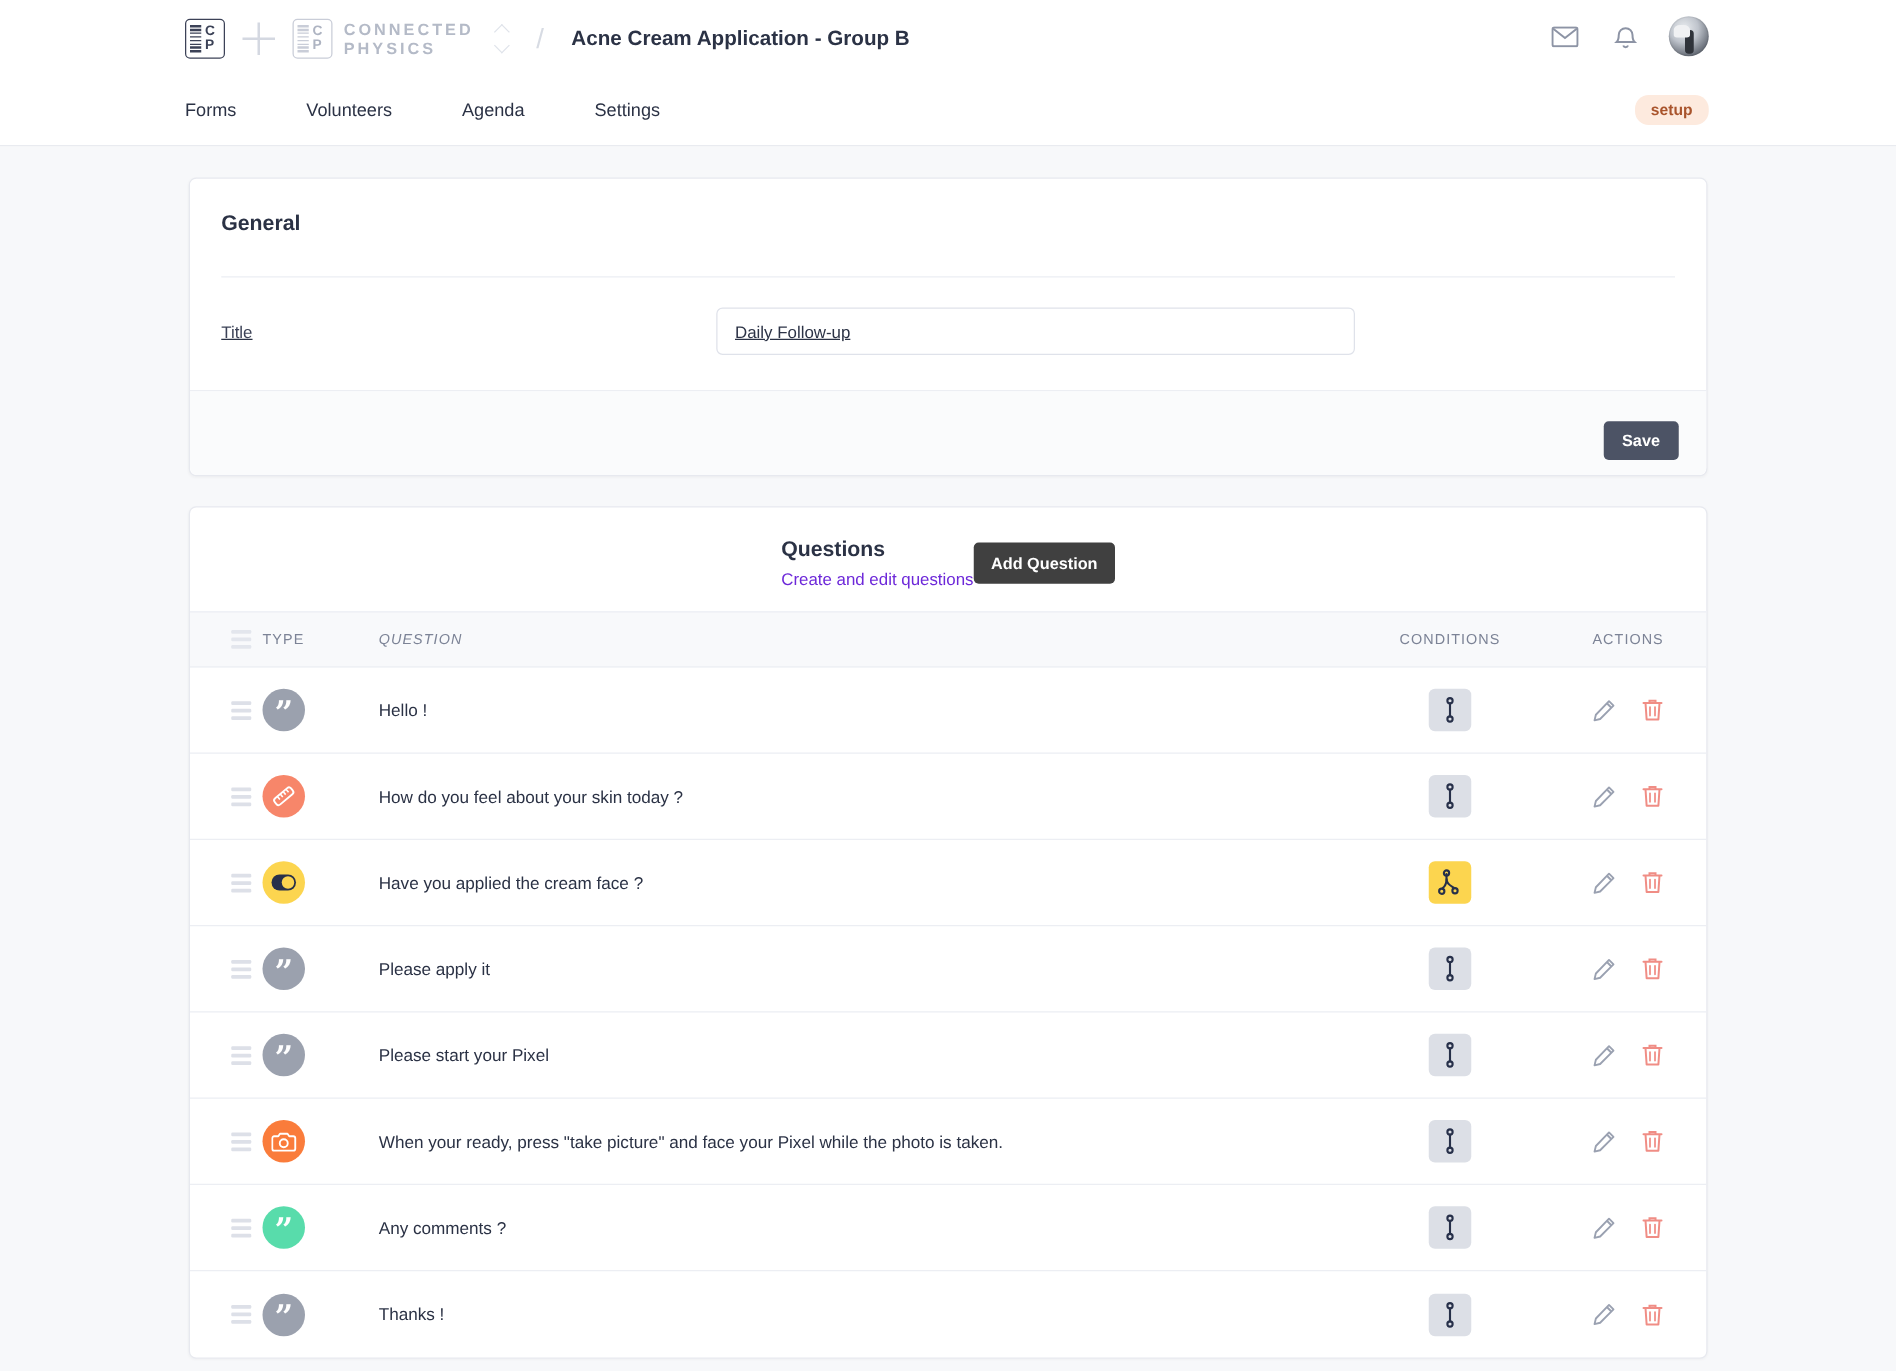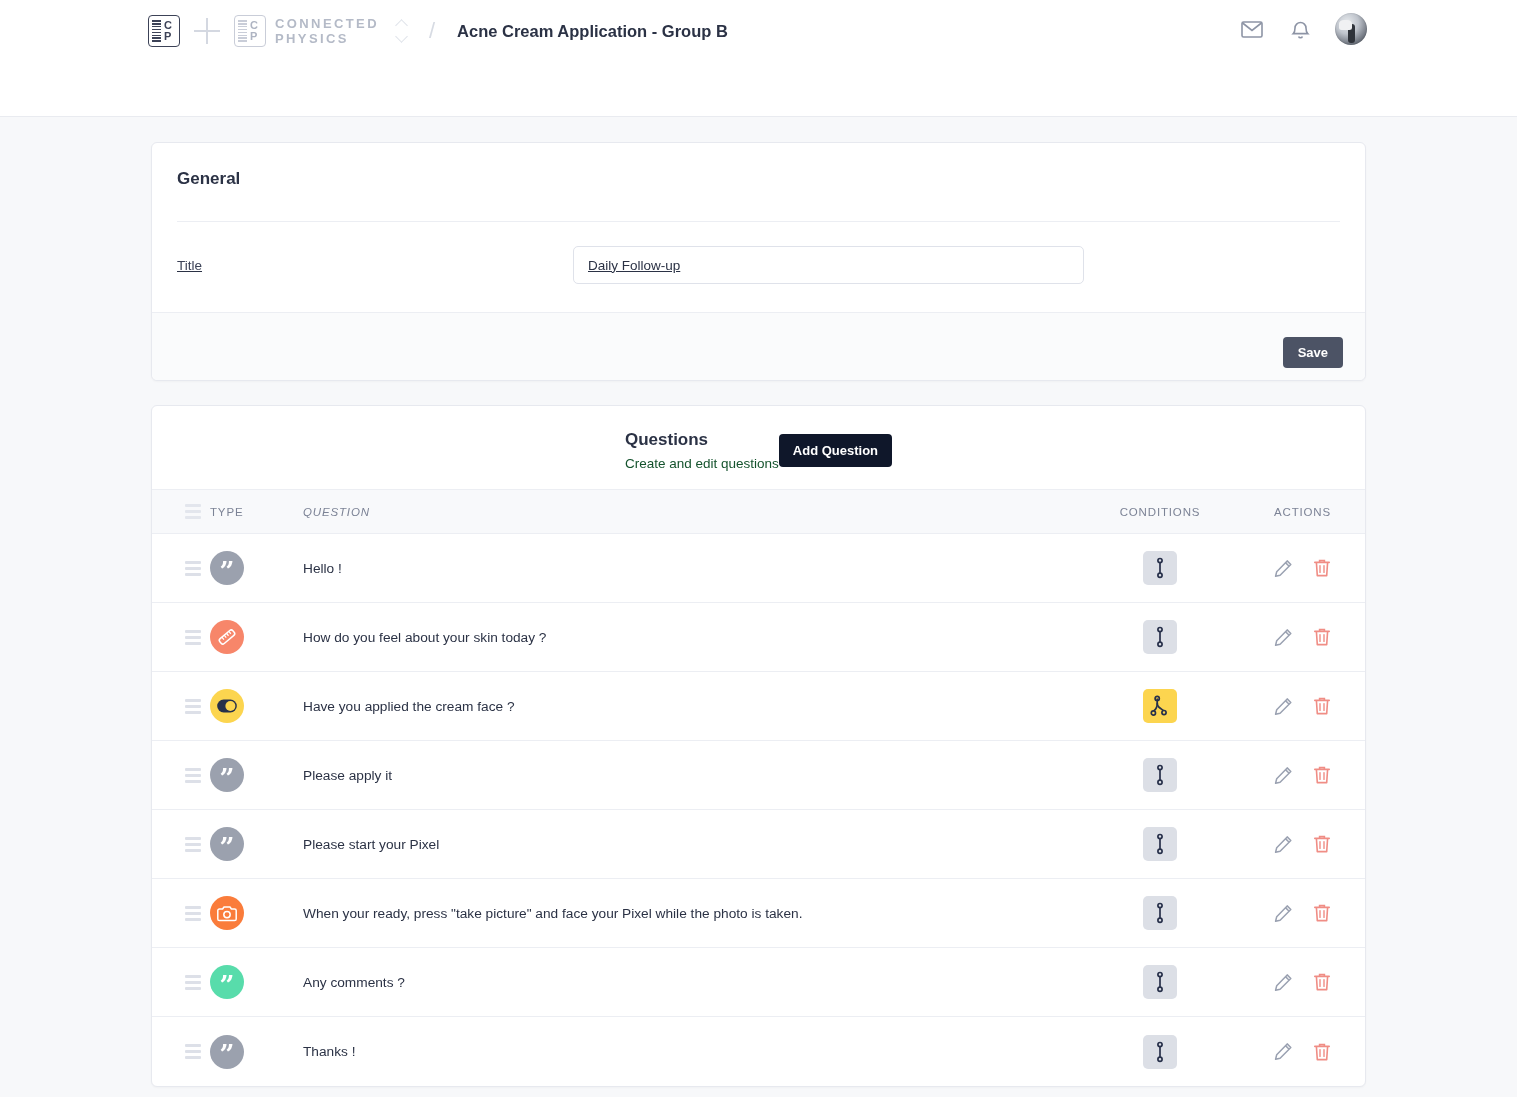--- a/index.html
+++ b/index.html
@@ -116,21 +116,21 @@
   .card {
     width: 1215px; margin: 0 auto 24px;
     background: #ffffff;
     border: 1px solid #e7e9ef;
     border-radius: 6px;
     box-shadow: 0 1px 2px rgba(16,24,40,.03);
   }
 
   .card-head { padding: 26px 25px 0; }
   .card-title { font-size: 17px; font-weight: 700; color: #2b3245; }
-  .card-sub { font-size: 13.5px; color: #14532d; margin-top: 6px; }
+  .card-sub { font-size: 13.5px; color: #6d28d9; margin-top: 6px; }
   .hr { height:1px; background:#eceef3; margin: 32px 25px 0; }
 
   .field-row {
     display: flex; align-items: center;
     padding: 24px 25px 28px;
     text-decoration: underline;
   }
   .field-label { font-size: 13.5px; color: #3c4257; width: 396px; }
   .text-input {
     flex: 1; max-width: 511px;
@@ -154,21 +154,21 @@
     font-size: 13px; font-weight: 700;
     padding: 8px 15px; cursor: pointer; margin-top: 12px;
   }
 
   
   .q-head {
     padding: 24px 25px 18px;
     display: flex; align-items: flex-start; justify-content: center;
   }
   .btn-add {
-    background: #0f172a; color: #ffffff;
+    background: #404040; color: #ffffff;
     border: none; border-radius: 4px;
     font-family: "Liberation Sans", sans-serif;
     font-size: 13px; font-weight: 700;
     padding: 9px 14px; cursor: pointer;
     margin-top: 4px;
   }
 
   .thead {
     display: flex; align-items: center;
     height: 45px;
@@ -281,20 +281,27 @@
       <div class="icon-btn">
         <svg width="19" height="21" viewBox="0 0 19 21" fill="none">
           <path d="M4 9a5.5 5.5 0 0 1 11 0c0 4 1.7 5.6 1.7 5.6H2.3S4 13 4 9z" stroke="#8d94a5" stroke-width="1.6" fill="none"></path>
           <path d="M7.6 17.4a2 2 0 0 0 3.8 0" stroke="#8d94a5" stroke-width="1.6" fill="none"></path>
         </svg>
       </div>
       <div class="avatar"></div>
     </div>
   </div>
 
+  <div class="topbar-row2">
+    <div class="nav-item">Forms</div>
+    <div class="nav-item">Volunteers</div>
+    <div class="nav-item">Agenda</div>
+    <div class="nav-item">Settings</div>
+    <div class="setup-badge">setup</div>
+  </div>
 </div>
 
 <div class="page">
 
   <div class="card">
     <div class="card-head">
       <div class="card-title">General</div>
     </div>
     <div class="hr"></div>
     <div class="field-row">

